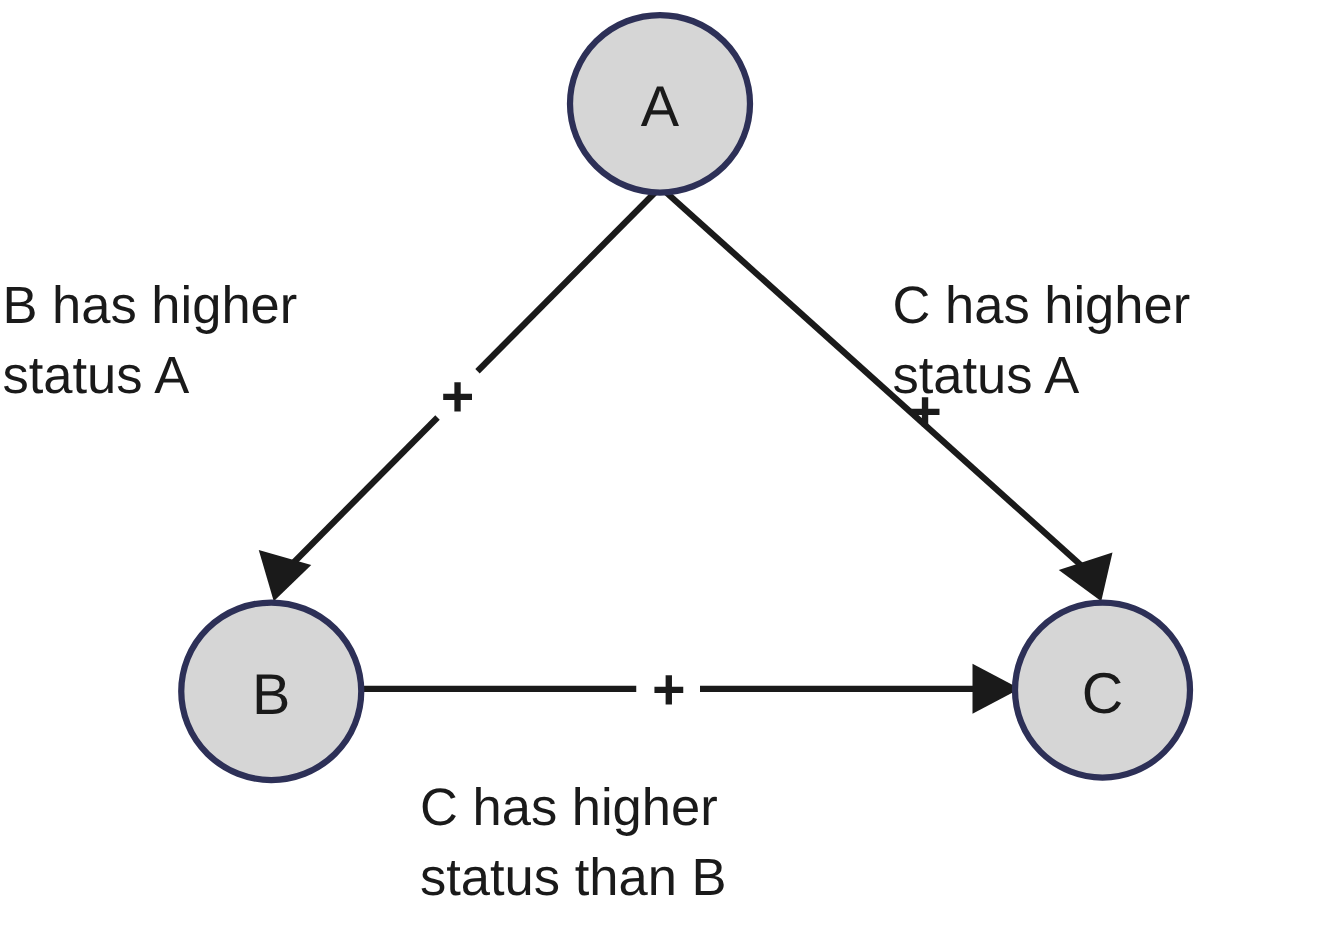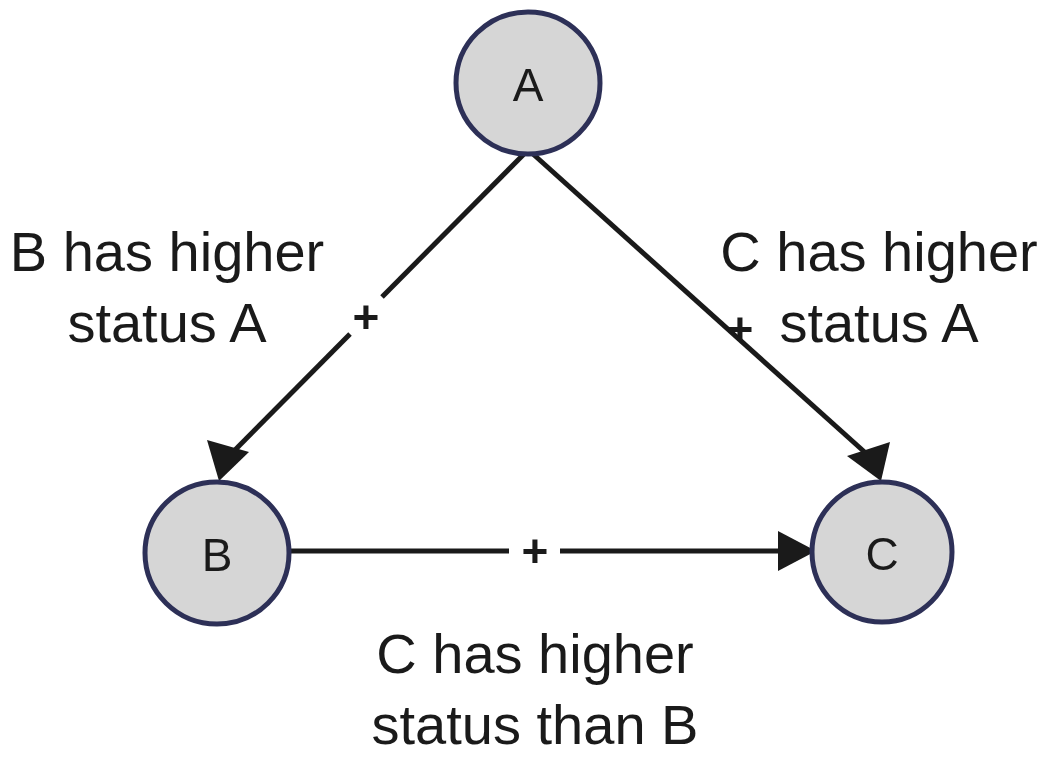--- a/index.html
+++ b/index.html
@@ -41,25 +41,25 @@
     font-family: "Liberation Sans", sans-serif;
     font-size: 46px;
     font-weight: 700;
     fill: #1a1a1a;
     text-anchor: middle;
     dominant-baseline: central;
   }
   .caption {
     position: absolute;
     font-family: "Liberation Sans", sans-serif;
-    font-size: 56px;
-    line-height: 71px;
+    font-size: 42px;
+    line-height: 56px;
     color: #1a1a1a;
     white-space: pre-line;
-    text-align: center;
+    text-align: left;
   }
   #caption-ab {
     left: 2px;
     top: 216px;
     width: 330px;
   }
   #caption-ac {
     left: 714px;
     top: 216px;
     width: 330px;

